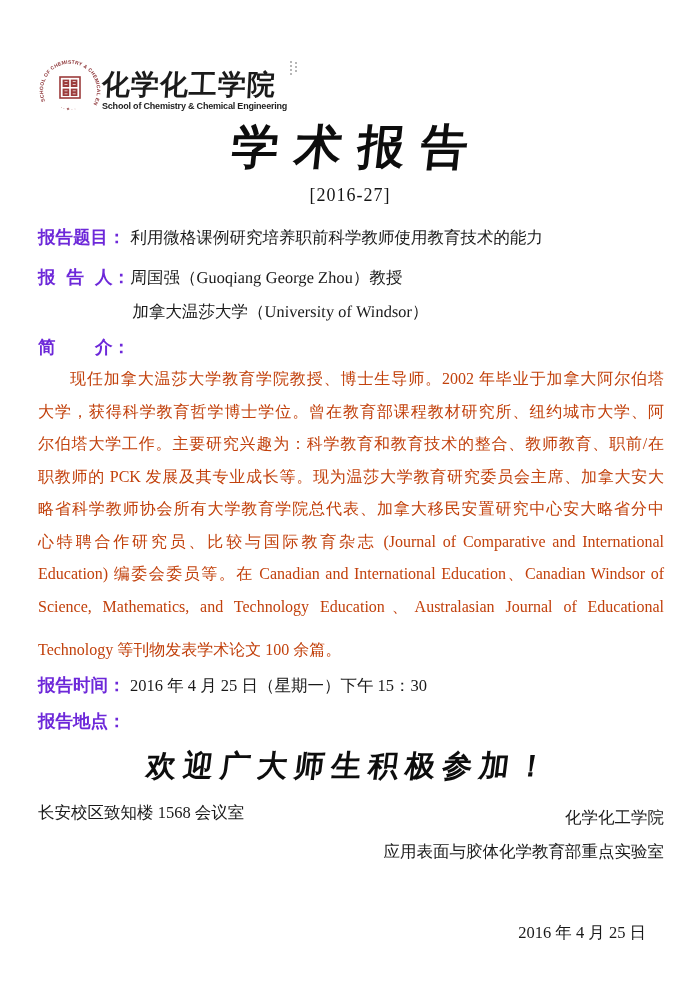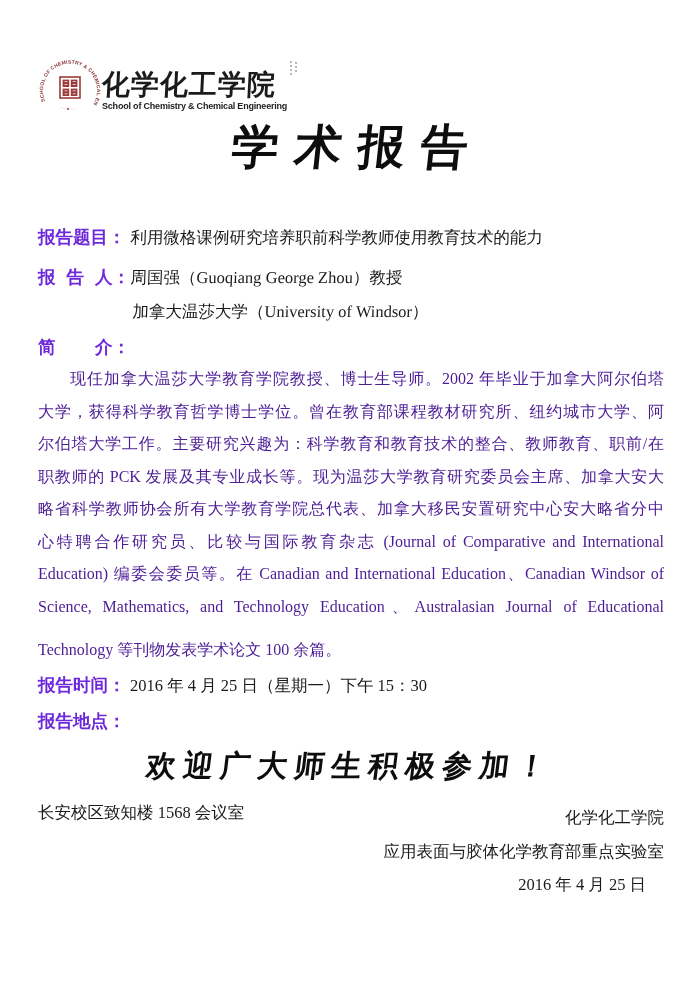--- a/index.html
+++ b/index.html
@@ -104,21 +104,21 @@
   .speaker-row { top: 264px; }
   .affiliation-row { top: 299px; padding-left: 94px; }
   .intro-label-row { top: 334px; }
 
   
   .intro-para {
     position: absolute;
     top: 363px; left: 38px; right: 36px;
     font-size: 16px;
     line-height: 32.5px;
-    color: #4c1d95;
+    color: #c2410c;
   }
   .para-line {
     text-align: justify;
     text-align-last: justify;
   }
   .para-line.first { text-indent: 2em; }
   .para-line.last { text-align-last: left; margin-top: 11px; }
 
   
   .time-row { top: 672px; }
@@ -140,21 +140,21 @@
 
   
   .signature {
     position: absolute;
     top: 801px; right: 36px; left: 38px;
     text-align: right;
     font-size: 16.5px;
     line-height: 33.5px;
     color: #1a1a1a;
   }
-  .signature .date-line { padding-right: 18px; }
+  .signature .date-line { padding-right: 18px; margin-top: 48px; }
 </style>
 </head>
 <body>
 
 <div class="page">
 
   <div class="masthead">
     <svg class="seal" viewBox="0 0 68 68" aria-hidden="true">
       <defs>
         <path id="sealArcTop" d="M 10,49 A 27,27 0 1 1 58,49"></path>
@@ -183,20 +183,21 @@
       </g>
     </svg>
     <div class="college-names">
       <div class="college-cn">化学化工学院</div>
       <div class="college-en">School of Chemistry &amp; Chemical Engineering</div>
     </div>
     <div class="sig-mark"></div>
   </div>
 
   <div class="doc-title">学术报告</div>
+  <div class="doc-no">[2016-27]</div>
 
   <div class="row topic-row">
     <span class="label">报告题目：</span>
     <span class="value kai">利用微格课例研究培养职前科学教师使用教育技术的能力</span>
   </div>
 
   <div class="row speaker-row">
     <span class="label spread">
         <span>报</span>
         <span>告</span>

